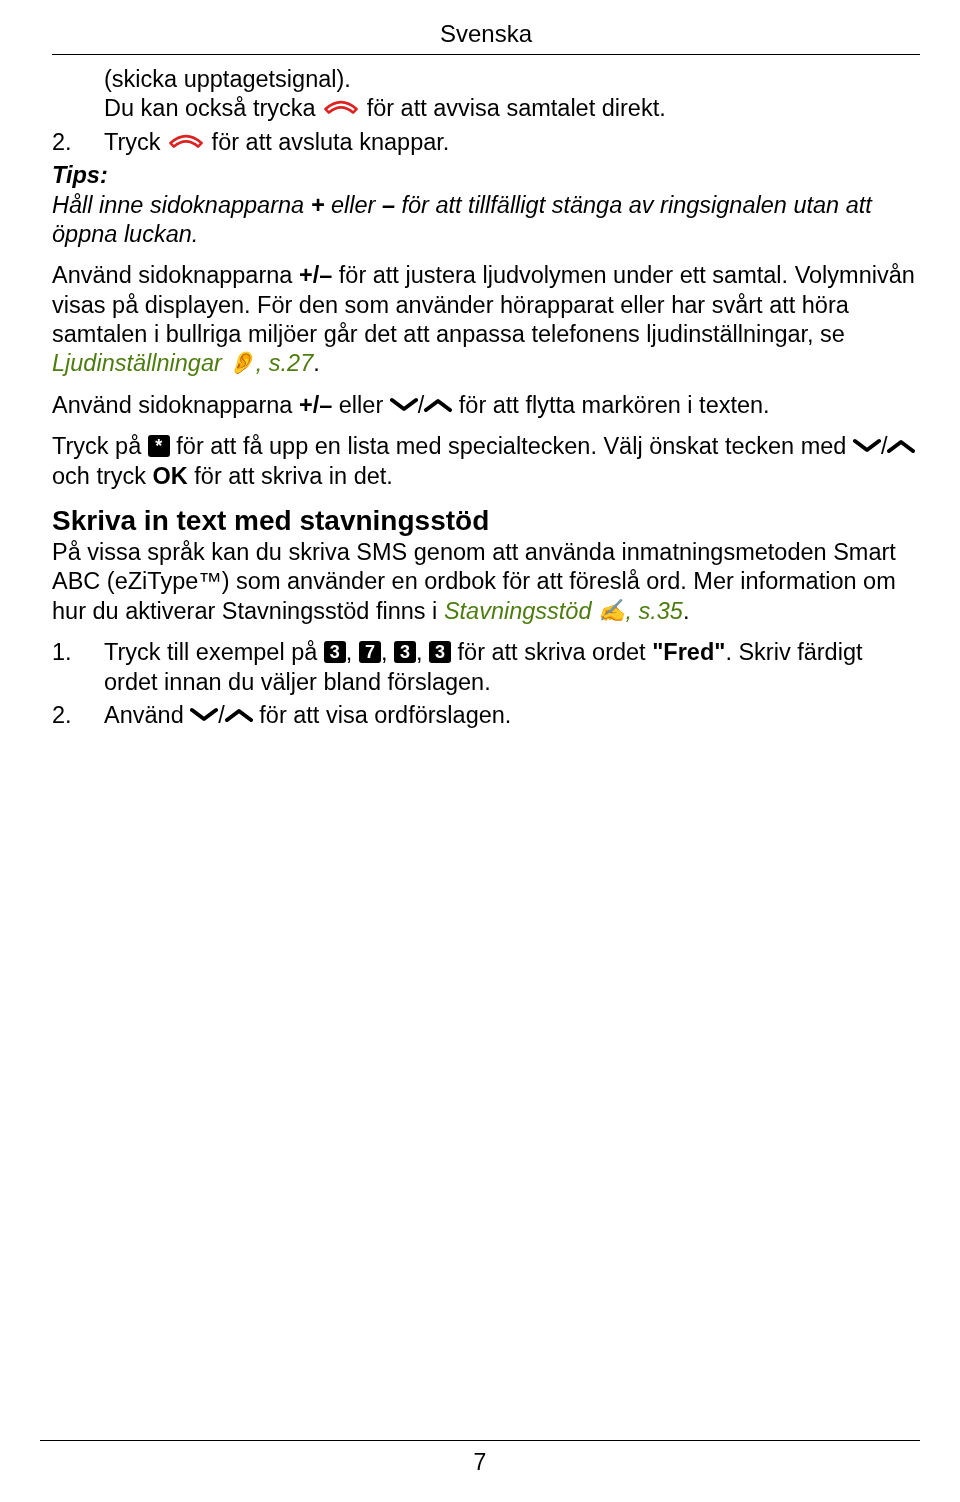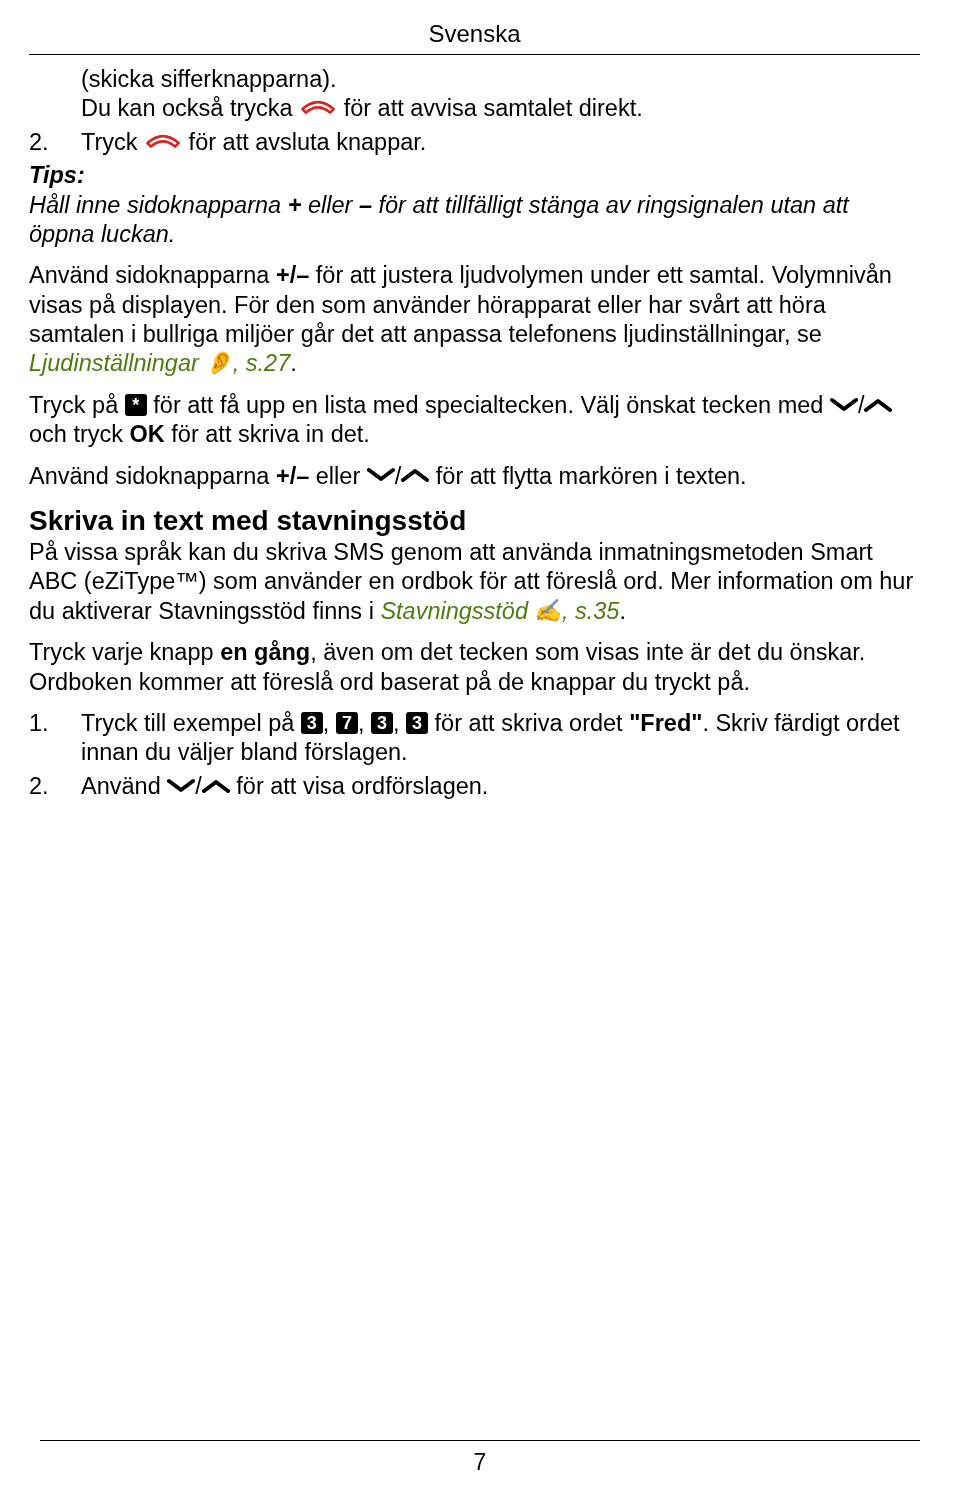--- a/index.html
+++ b/index.html
@@ -7,21 +7,21 @@
     margin: 0;
     padding: 0;
     background: #fff;
     font-family: Arial, Helvetica, sans-serif;
     color: #000;
   }
   .page {
     width: 960px;
     height: 1502px;
     box-sizing: border-box;
-    padding: 20px 40px 0 29px;
+    padding: 20px 40px 0 52px;
     position: relative;
   }
   .header-title {
     text-align: center;
     font-size: 24px;
     font-weight: normal;
     margin-bottom: 6px;
   }
   .top-rule {
     border-top: 1.5px solid #000;
@@ -135,21 +135,21 @@
 </head>
 <body>
 
 <div class="page">
   <div class="header-title">Svenska</div>
   <div class="top-rule"></div>
 
   <div class="content">
 
     <p class="tight" style="padding-left:52px;">
-      <span>(skicka sifferknapparna).</span><br>
+      <span>(skicka upptagetsignal).</span><br>
       <span>Du kan också trycka </span><span class="icon-phone-red"><svg viewBox="0 0 44 22">
             <path d="M4 14 Q22 -2 40 14 L36 18 Q22 6 8 18 Z" fill="none" stroke="#d22" stroke-width="3" stroke-linejoin="round"></path>
           </svg></span><span> för att avvisa samtalet direkt.</span>
     </p>
 
     <div class="ol-item">
       <div class="ol-num">2.</div>
       <div class="ol-body">
         <span>Tryck </span><span class="icon-phone-red"><svg viewBox="0 0 44 22">
               <path d="M4 14 Q22 -2 40 14 L36 18 Q22 6 8 18 Z" fill="none" stroke="#d22" stroke-width="3" stroke-linejoin="round"></path>
@@ -163,44 +163,41 @@
         <span>Håll inne sidoknapparna </span><span class="bold">+</span><span> eller </span><span class="bold">–</span><span> för att tillfälligt stänga av ringsignalen utan att öppna luckan.</span>
       </span>
     </p>
 
     <p>
       <span>Använd sidoknapparna </span><span class="bold">+/–</span><span> för att justera ljudvolymen under ett samtal. Volymnivån visas på displayen. För den som använder hörapparat eller har svårt att höra samtalen i bullriga miljöer går det att anpassa telefonens ljudinställningar, se </span><span class="link-italic"><span>Ljudinställningar</span> <span class="icon-ear">👂</span><span>, s.27</span></span><span>.</span>
     </p>
 
 
     <p>
+      <span>Använd sidoknapparna </span><span class="bold">+/–</span><span> eller </span><span class="nowrap"><span class="chevron-down"><svg viewBox="0 0 28 16">
+              <path d="M2 3 L14 12 L26 3" fill="none" stroke="#000" stroke-width="4" stroke-linecap="round" stroke-linejoin="round"></path>
+            </svg></span><span>/</span><span class="chevron-up"><svg viewBox="0 0 28 16">
+              <path d="M2 13 L14 4 L26 13" fill="none" stroke="#000" stroke-width="4" stroke-linecap="round" stroke-linejoin="round"></path>
+            </svg></span></span><span> för att flytta markören i texten.</span>
+    </p>
+
+    <p>
       <span>Tryck på </span><span class="icon-key">*</span><span> för att få upp en lista med specialtecken. Välj önskat tecken med </span><span class="nowrap"><span class="chevron-down"><svg viewBox="0 0 28 16">
               <path d="M2 3 L14 12 L26 3" fill="none" stroke="#000" stroke-width="4" stroke-linecap="round" stroke-linejoin="round"></path>
             </svg></span><span>/</span><span class="chevron-up"><svg viewBox="0 0 28 16">
               <path d="M2 13 L14 4 L26 13" fill="none" stroke="#000" stroke-width="4" stroke-linecap="round" stroke-linejoin="round"></path>
             </svg></span></span><span> och tryck </span><span class="bold">OK</span><span> för att skriva in det.</span>
     </p>
 
-    <p>
-      <span>Använd sidoknapparna </span><span class="bold">+/–</span><span> eller </span><span class="nowrap"><span class="chevron-down"><svg viewBox="0 0 28 16">
-              <path d="M2 3 L14 12 L26 3" fill="none" stroke="#000" stroke-width="4" stroke-linecap="round" stroke-linejoin="round"></path>
-            </svg></span><span>/</span><span class="chevron-up"><svg viewBox="0 0 28 16">
-              <path d="M2 13 L14 4 L26 13" fill="none" stroke="#000" stroke-width="4" stroke-linecap="round" stroke-linejoin="round"></path>
-            </svg></span></span><span> för att flytta markören i texten.</span>
-    </p>
-
 
     <div class="h3">Skriva in text med stavningsstöd</div>
     <p>
       <span>På vissa språk kan du skriva SMS genom att använda inmatningsmetoden Smart ABC (eZiType™) som använder en ordbok för att föreslå ord. Mer information om hur du aktiverar Stavningsstöd finns i </span><span class="link-italic"><span>Stavningsstöd</span> <span class="icon-write">✍</span><span>, s.35</span></span><span>.</span>
     </p>
 
-    <p>
-      <span>Tryck varje knapp </span><span class="bold">en gång</span><span>, även om det tecken som visas inte är det du önskar. Ordboken kommer att föreslå ord baserat på de knappar du tryckt på.</span>
-    </p>
 
     <div class="ol">
       <div class="ol-item">
         <div class="ol-num">1.</div>
         <div class="ol-body">
           <span>Tryck till exempel på </span><span class="icon-key">3</span><span>, </span><span class="icon-key">7</span><span>, </span><span class="icon-key">3</span><span>, </span><span class="icon-key">3</span><span> för att skriva ordet </span><span class="bold quote">"Fred"</span><span>. Skriv färdigt ordet innan du väljer bland förslagen.</span>
         </div>
       </div>
       <div class="ol-item">
         <div class="ol-num">2.</div>

